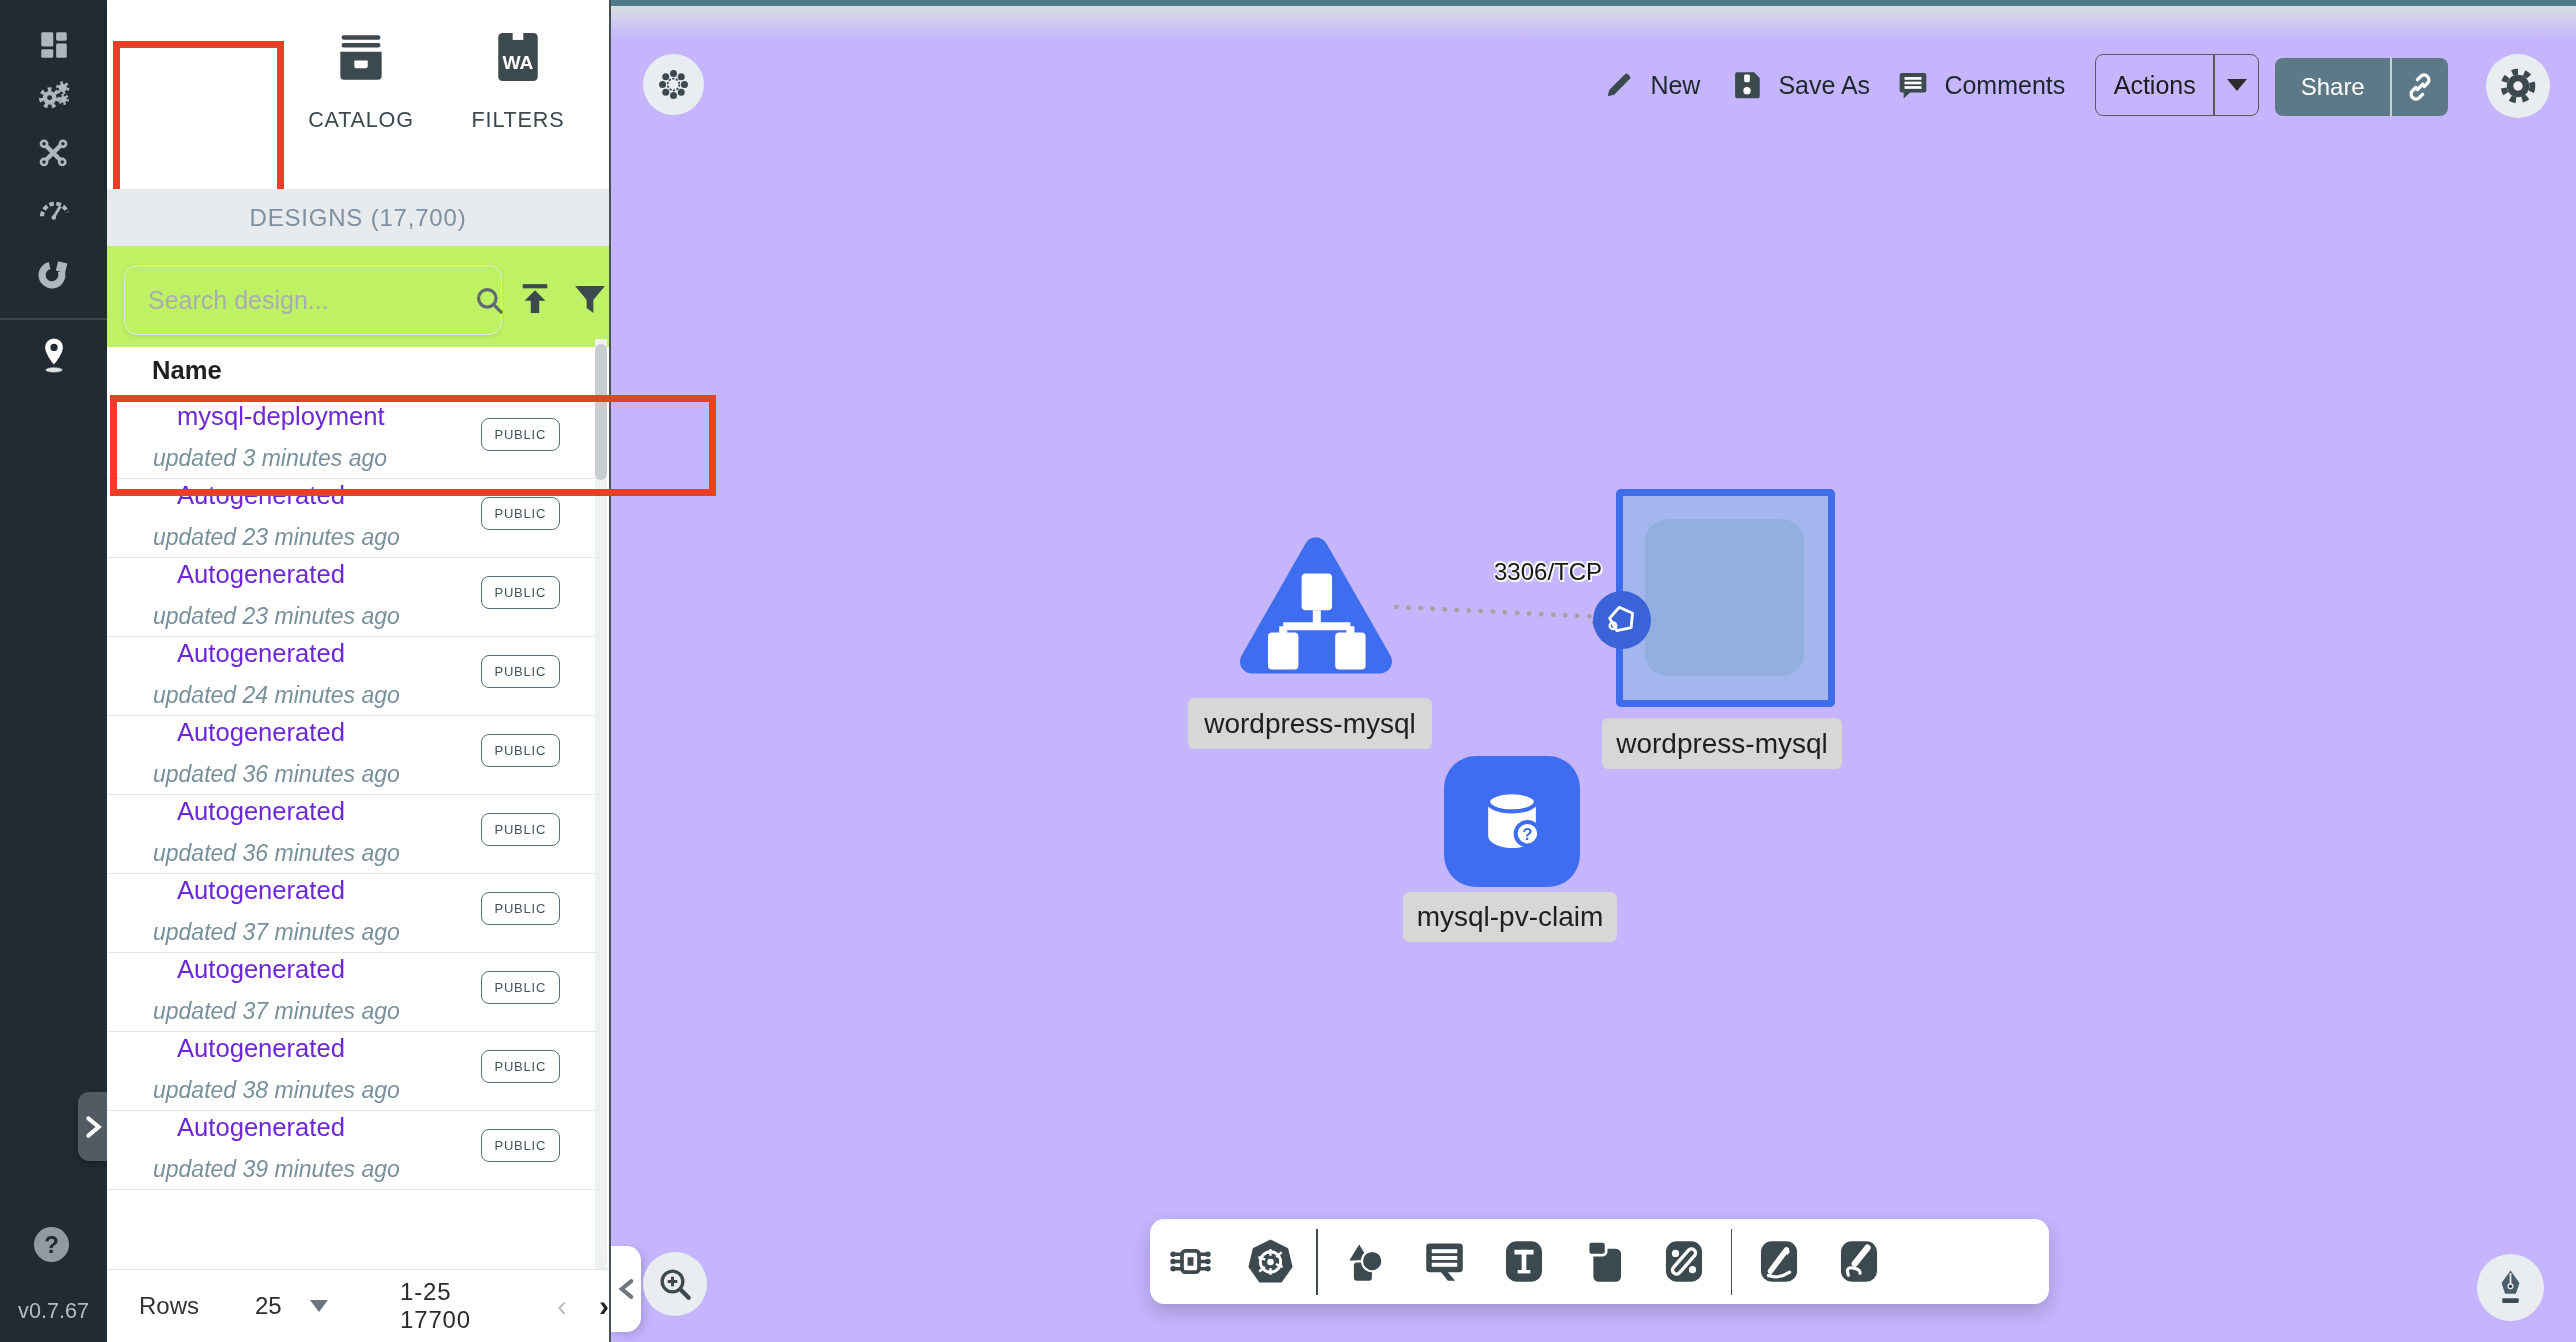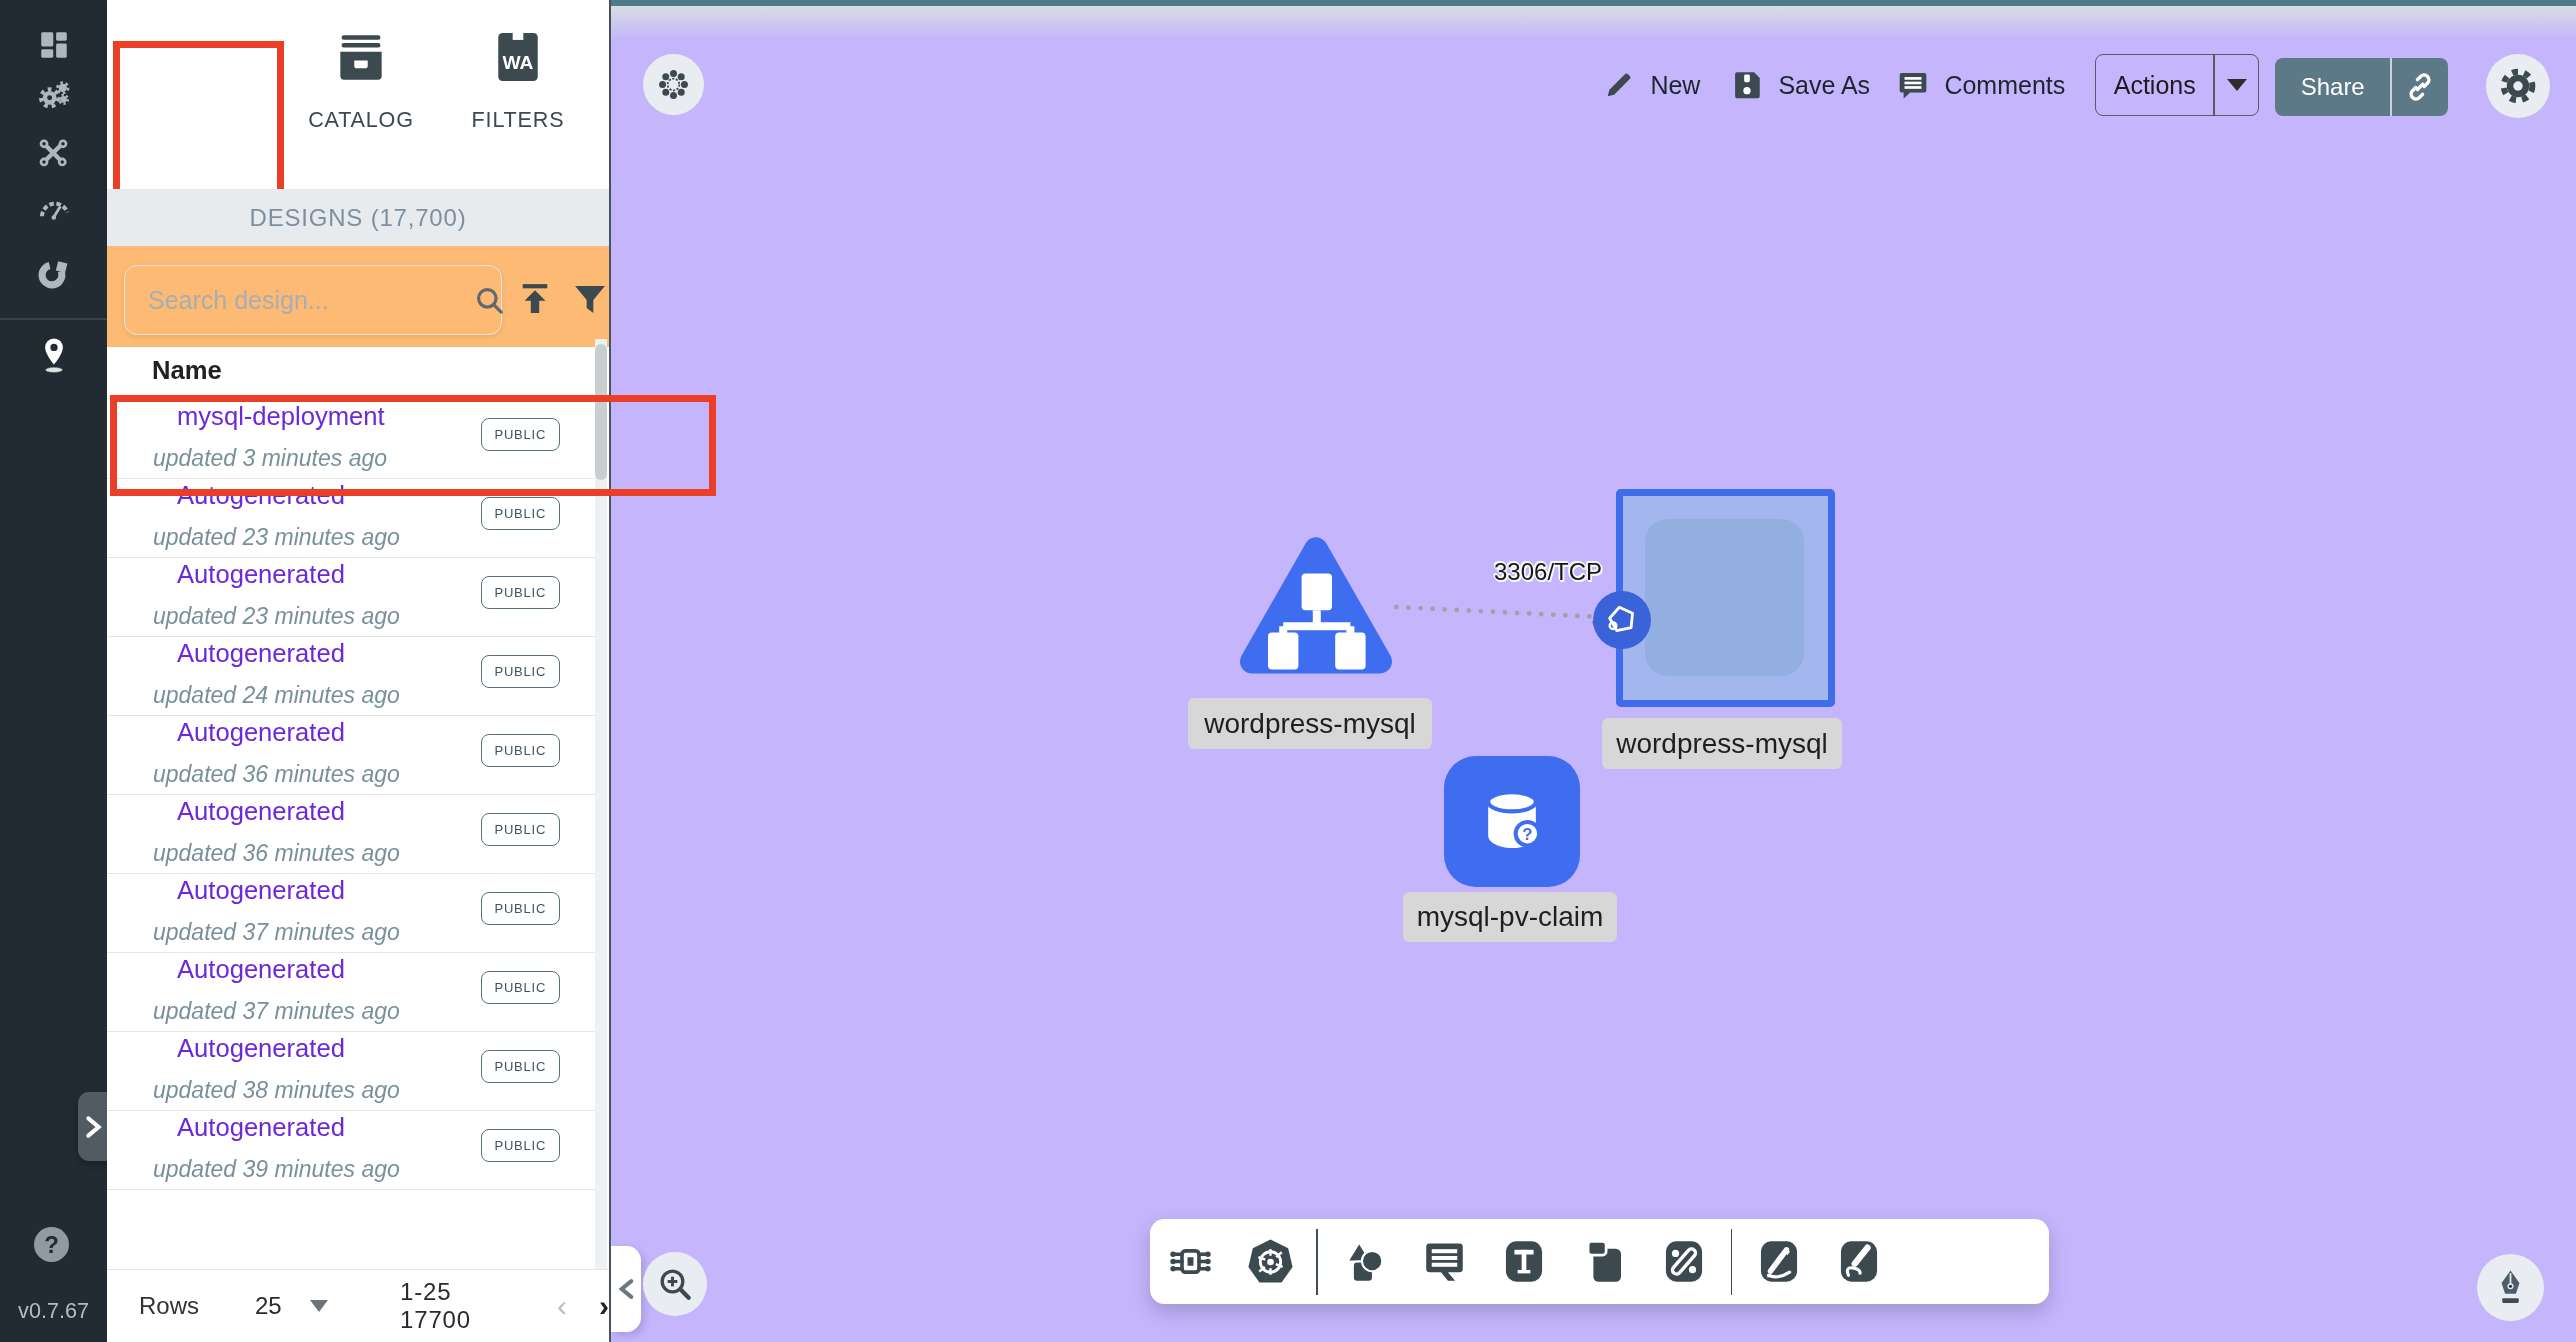--- a/index.html
+++ b/index.html
@@ -21,21 +21,21 @@
 
   
   .panel{position:absolute;left:107px;top:0;width:504px;height:1342px;background:#ffffff;border-right:2.4px solid #4a545c;box-sizing:border-box;}
   .tabcard{position:absolute;left:0;top:0;width:100%;height:189px;background:#fff;box-shadow:0 4.8px 8px rgba(0,0,0,.12);}
   .tab{position:absolute;top:22.4px;width:144px;height:148px;display:flex;flex-direction:column;align-items:center;cursor:pointer;}
   .tab .tlabel{margin-top:14.4px;font-size:21.6px;letter-spacing:0.8px;color:#3c494f;}
   .tab-underline{position:absolute;left:27px;bottom:0;width:125px;height:5.6px;background:#3c494f;}
   .hlbox1{position:absolute;left:6.4px;top:41px;width:171px;height:165px;border:7.2px solid #ea3e27;box-sizing:border-box;pointer-events:none;}
   .sec-header{position:absolute;left:0;top:189px;width:100%;height:58px;background:#e7ebed;
               display:flex;align-items:center;justify-content:center;font-size:24px;letter-spacing:0.8px;color:#7d8fa0;}
-  .searchrow{position:absolute;left:0;top:246px;width:100%;height:101px;background:#fdba74;}
+  .searchrow{position:absolute;left:0;top:246px;width:100%;height:101px;background:#bef264;}
   .searchbox{position:absolute;left:17px;top:19px;width:378px;height:70px;border:1.6px solid #e0e4e6;border-radius:12.8px;
              box-shadow:0 1.6px 4.8px rgba(0,0,0,.08);display:flex;align-items:center;box-sizing:border-box;}
   .searchbox input{border:0;outline:none;flex:1;margin-left:21px;font-size:25px;color:#444;font-family:inherit;background:transparent;}
   .searchbox input::placeholder{color:#a7adb2;}
   .s-icon{position:absolute;top:32px;}
   .name-hd{position:absolute;left:45px;top:356px;font-size:25.6px;font-weight:bold;color:#212121;}
   .rows{position:absolute;left:0;top:400px;width:491px;}
   .row{position:relative;width:100%;height:79px;border-bottom:1.6px solid #e6e6e6;box-sizing:border-box;cursor:pointer;}
   .row .rname{position:absolute;left:46px;top:2px;font-size:25.6px;color:#6d28d9;margin-left:24px;}
   .row .rtime{position:absolute;left:46px;top:45px;font-size:23px;font-style:italic;color:#78909c;}

